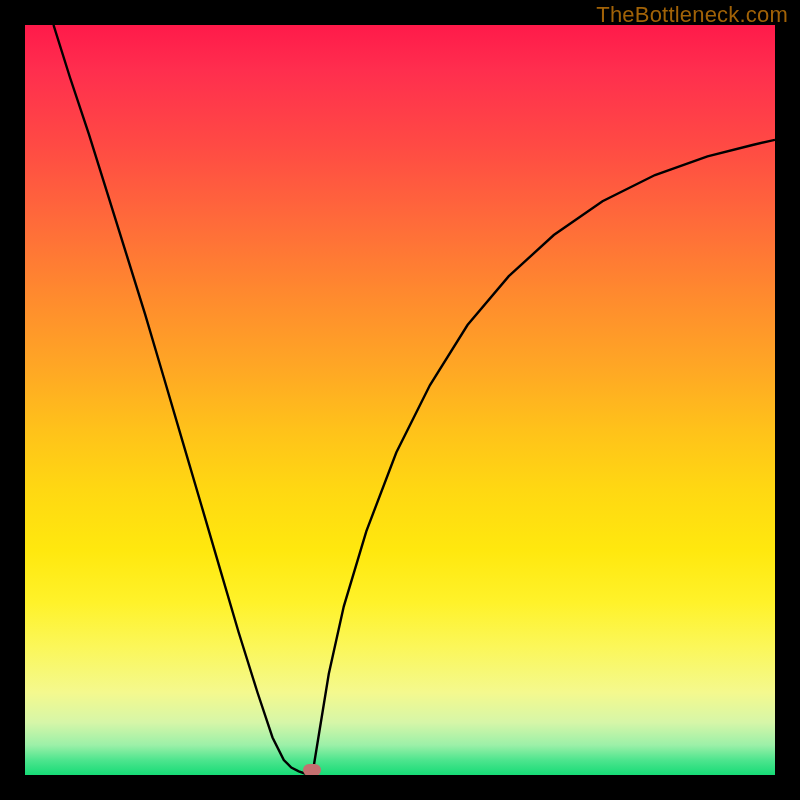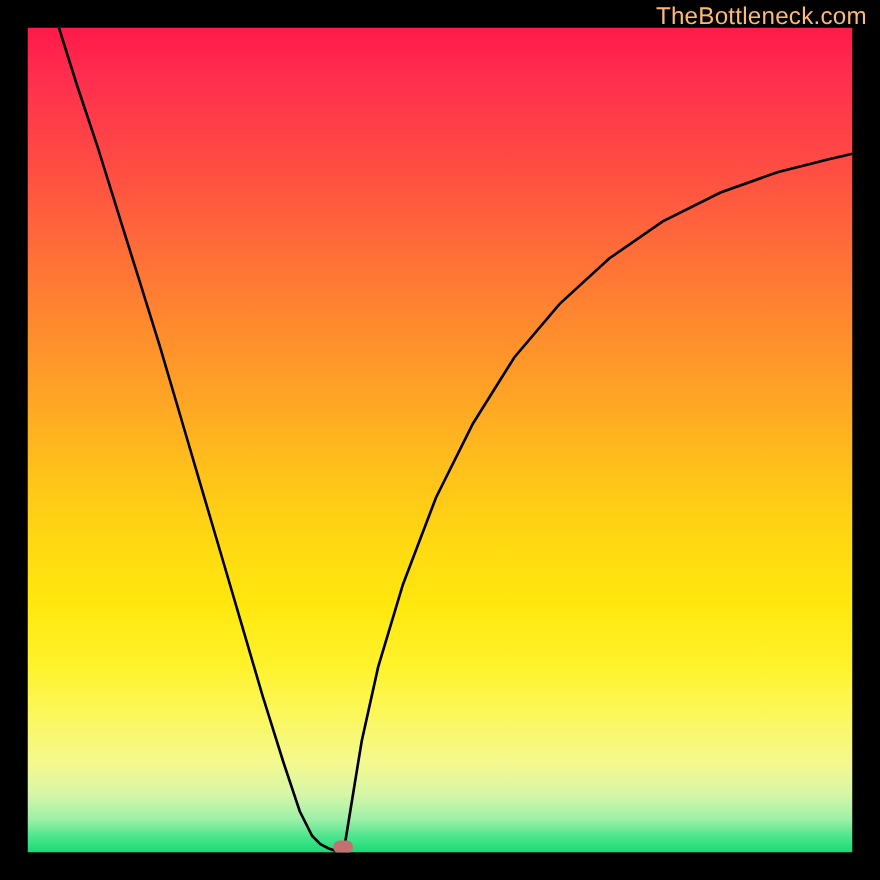--- a/index.html
+++ b/index.html
@@ -51,21 +51,21 @@
     width: 18px;
     height: 12px;
     border-radius: 6px / 6px;
     background: #c47070;
     transform: translate(-50%, -50%);
   }
   .watermark {
     position: absolute;
     top: 2px;
     right: 12px;
-    color: #fdba74;
+    color: #a16207;
     font-size: 22px;
     font-family: Arial, sans-serif;
     letter-spacing: 0.2px;
   }
 </style>
 </head>
 <body>
 
 <div class="watermark">TheBottleneck.com</div>
 

